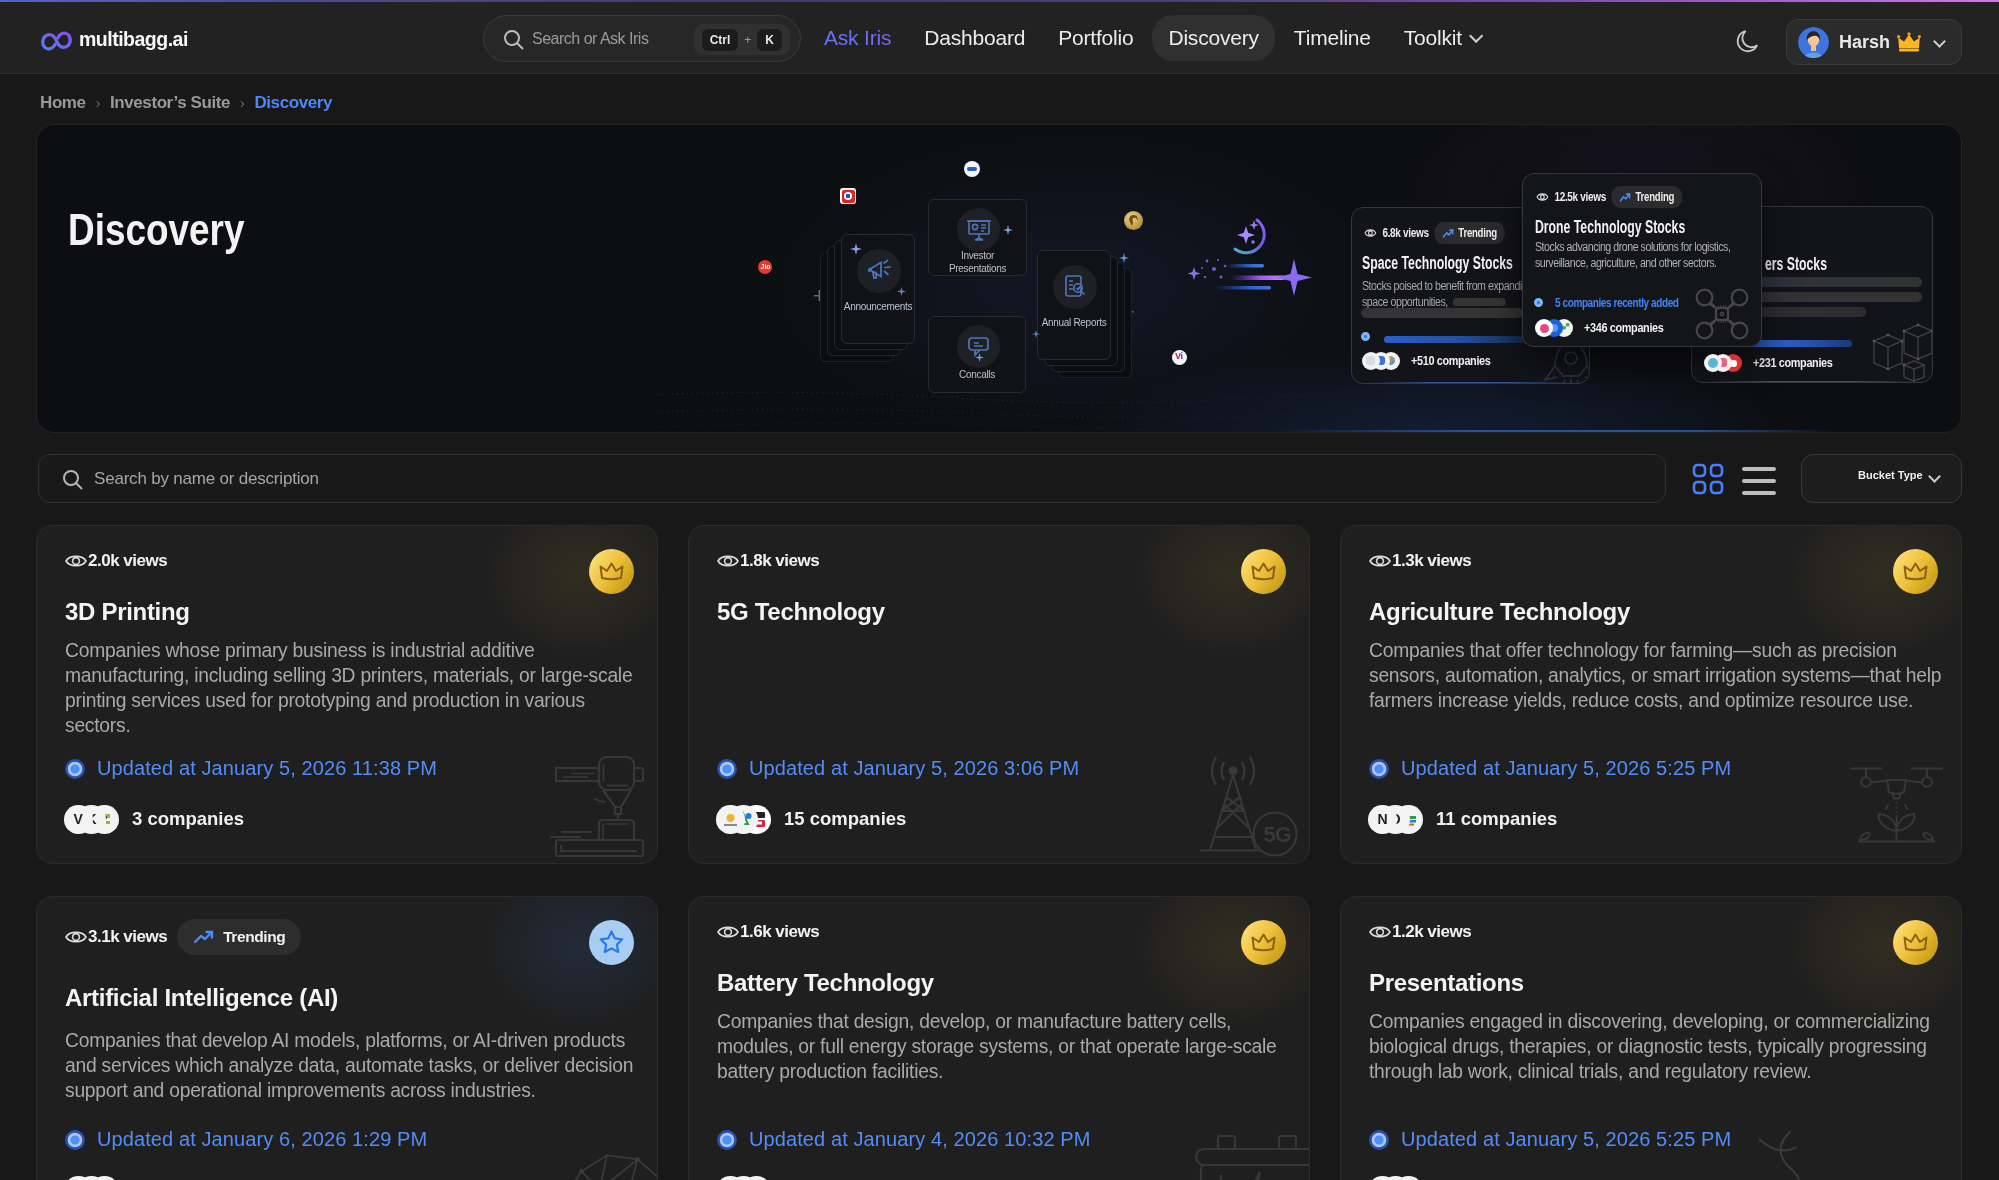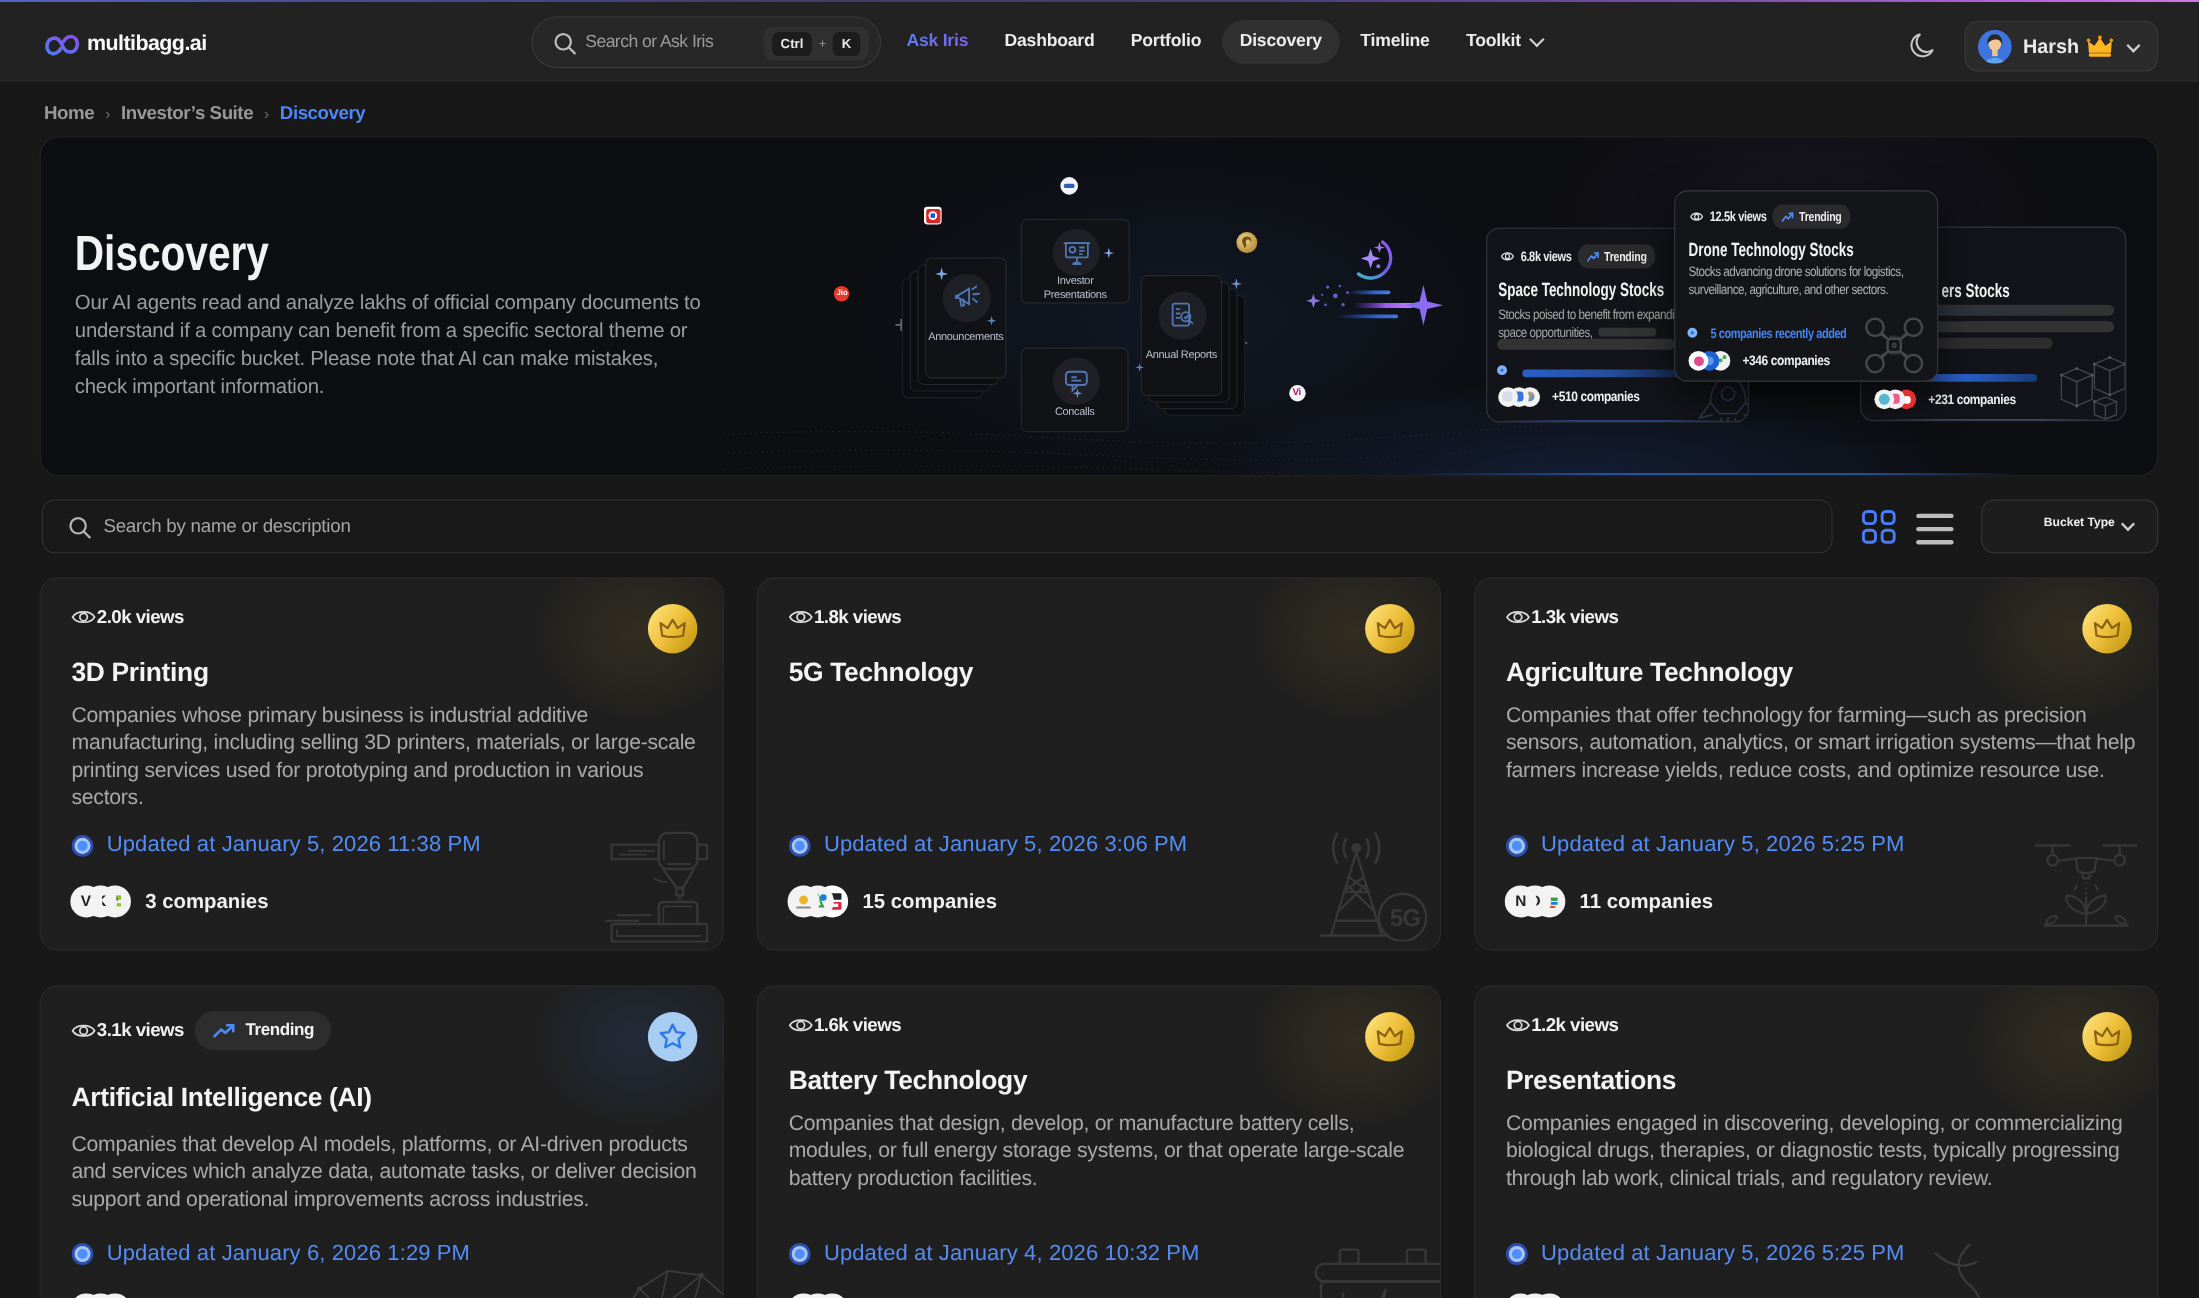--- a/index.html
+++ b/index.html
@@ -13,21 +13,21 @@
 
 .nav { position:absolute; top:2px; left:0; width:1999px; height:72px; background:#222222; border-bottom:1px solid #2c2c2c; }
 .logo { position:absolute; left:39px; top:24px; width:35px; height:30px; }
 .logotext { position:absolute; left:79px; top:26px; font-size:19.5px; font-weight:bold; color:#fafafa; letter-spacing:-0.5px; }
 .searchpill { position:absolute; left:483px; top:13px; width:318px; height:47px; border:1px solid #3a3a3a; border-radius:24px; background:#272727; }
 .searchpill .mag { position:absolute; left:18px; top:12px; }
 .searchpill .ph { position:absolute; left:48px; top:14px; font-size:16px; letter-spacing:-0.5px; color:#9b9b9b; }
 .kbdwrap { position:absolute; right:10px; top:8px; height:31px; background:#303030; border-radius:9px; display:flex; align-items:center; padding:0 8px; gap:6px; }
 .kbd { background:#1c1c1c; color:#e8e8e8; font-size:12px; font-weight:bold; border-radius:6px; padding:4px 8px; }
 .kbdplus { color:#9a9a9a; font-size:12px; }
-.navlinks { position:absolute; top:0; left:824px; height:72px; display:flex; align-items:center; gap:33px; font-size:16px; letter-spacing:-0.2px; font-weight:bold; color:#ececec; }
+.navlinks { position:absolute; top:0; left:824px; height:72px; display:flex; align-items:center; gap:33px; font-size:21px; letter-spacing:-0.2px; font-weight:normal; color:#ececec; }
 .askiris { background:linear-gradient(90deg,#5d7bf7,#7d66f0); -webkit-background-clip:text; background-clip:text; color:transparent; }
 .pillactive { background:#303030; border-radius:21px; padding:11px 16px; margin:0 -14px; }
 .toolkit { display:flex; align-items:center; gap:7px; }
 .chev { width:10px; height:10px; border-right:2px solid #cfcfcf; border-bottom:2px solid #cfcfcf; transform:rotate(45deg) translateY(-3px); }
 .moon { position:absolute; left:1735px; top:26px; }
 .userpill { position:absolute; left:1786px; top:17px; width:176px; height:46px; background:#2b2b2b; border:1px solid #3a3a3a; border-radius:12px; }
 .avatar { position:absolute; left:11px; top:7px; width:31px; height:31px; border-radius:50%; overflow:hidden; }
 .uname { position:absolute; left:52px; top:12px; font-size:18px; font-weight:bold; color:#e9e9e9; }
 .ucrown { position:absolute; left:110px; top:11px; }
 .uchev { position:absolute; right:17px; top:17px; width:9px; height:9px; border-right:2px solid #cfcfcf; border-bottom:2px solid #cfcfcf; transform:rotate(45deg); }
@@ -154,21 +154,20 @@
   <div class="herobg1"></div>
   <div class="herobg2"></div>
   <div class="herobg3"></div>
   <svg style="position:absolute;left:620px;bottom:0px;" width="760" height="100" viewBox="140 0 760 100" fill="none">
     <path d="M0 72 Q 220 52 440 66 T 900 52" stroke="#202126" stroke-width="1.2" stroke-dasharray="1.5 3.5"></path>
     <path d="M0 88 Q 240 70 480 82 T 900 70" stroke="#1e1f24" stroke-width="1.2" stroke-dasharray="1.5 3.5"></path>
     <path d="M40 99 Q 300 86 540 95 T 900 88" stroke="#1d1e22" stroke-width="1" stroke-dasharray="1.5 3.5"></path>
   </svg>
   <div class="herobotline"></div>
   <div class="htitle">Discovery</div>
-  <div class="hdesc">Our AI agents read and analyze lakhs of official company documents to<br>understand if a company can benefit from a specific sectoral theme or<br>falls into a specific bucket. Please note that AI can make mistakes,<br>check important information.</div>
 
   <div style="position:absolute;left:721px;top:135px;width:14px;height:14px;border-radius:50%;background:#e23a2e;">
       <span style="position:absolute;left:2.5px;top:3px;font-size:7px;font-weight:bold;color:#fff;">Jio</span>
     </div>
   <div style="position:absolute;left:803px;top:63px;width:16px;height:16px;background:#fff;border-radius:3px;">
       <div style="position:absolute;left:1.5px;top:1.5px;width:13px;height:13px;background:#d62828;border-radius:2px;"></div>
       <div style="position:absolute;left:4px;top:4px;width:8px;height:8px;background:#fff;border-radius:50%;"></div>
       <div style="position:absolute;left:6px;top:6px;width:4px;height:4px;background:#1d4ed8;"></div>
     </div>
   <div style="position:absolute;left:927px;top:36px;width:16px;height:16px;border-radius:50%;background:#f2f4f8;">

